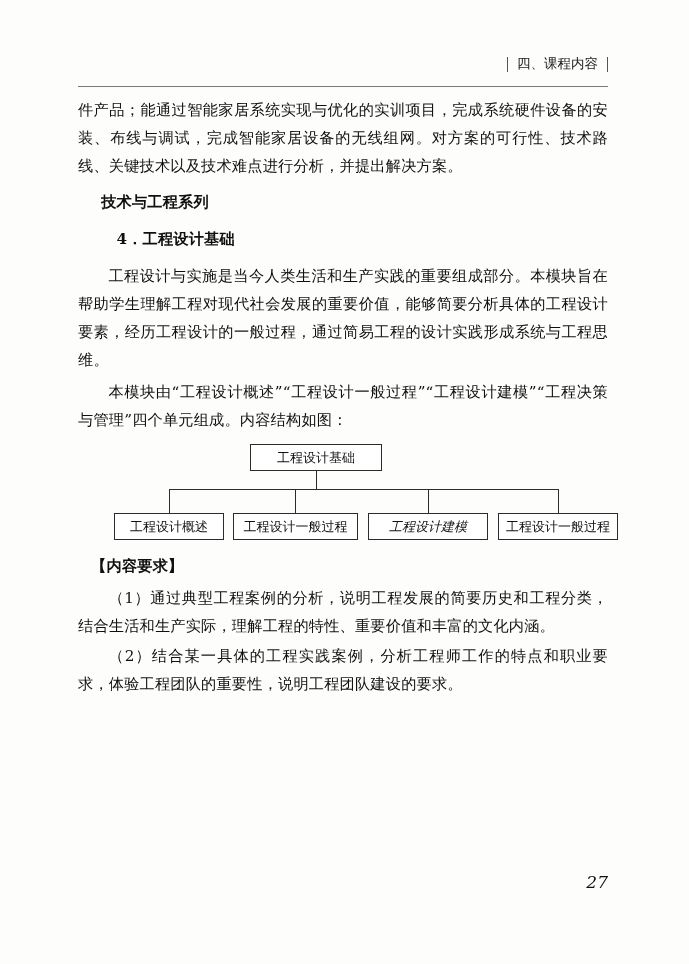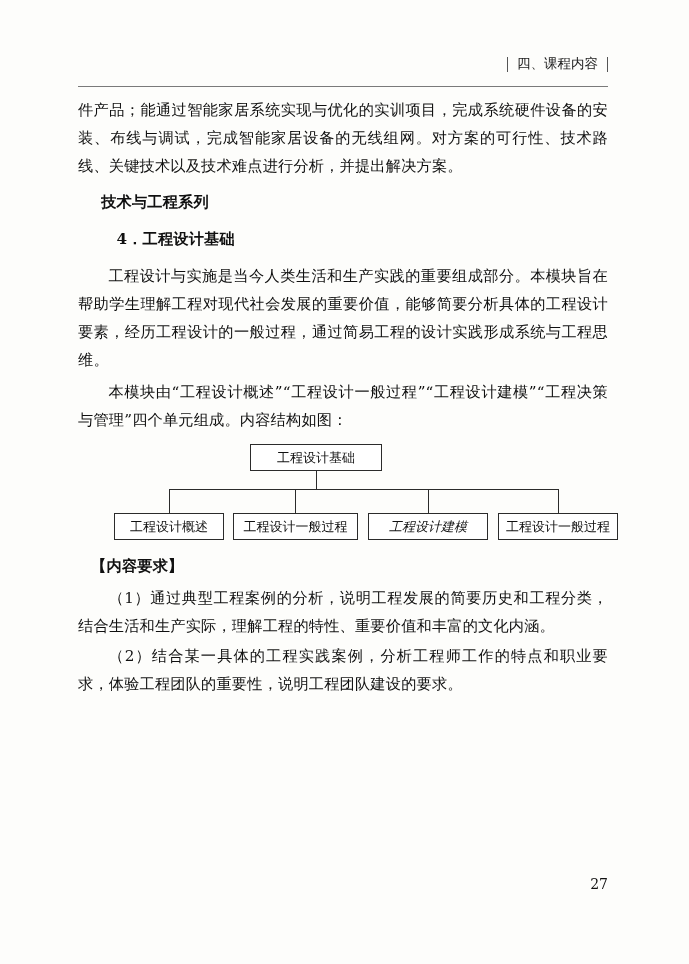--- a/index.html
+++ b/index.html
@@ -127,22 +127,23 @@
   .leaf2 { left: 155px; width: 125px; }
   .leaf3 { left: 290px; width: 120px; font-style: italic; }
   .leaf4 { left: 420px; width: 120px; }
   .vline, .hline { position: absolute; background: #2b2b2b; }
   .vline { width: 1px; }
   .hline { height: 1px; }
   .page-number {
     position: absolute;
     right: 0;
     bottom: 72px;
-    font-size: 14px;
+    font-size: 17px;
     color: #101010;
+    font-style: italic;
   }
 </style>
 </head>
 <body>
 
 <div class="page">
   <div class="page-inner">
 
     <div class="header">
       <span class="bar"></span>

